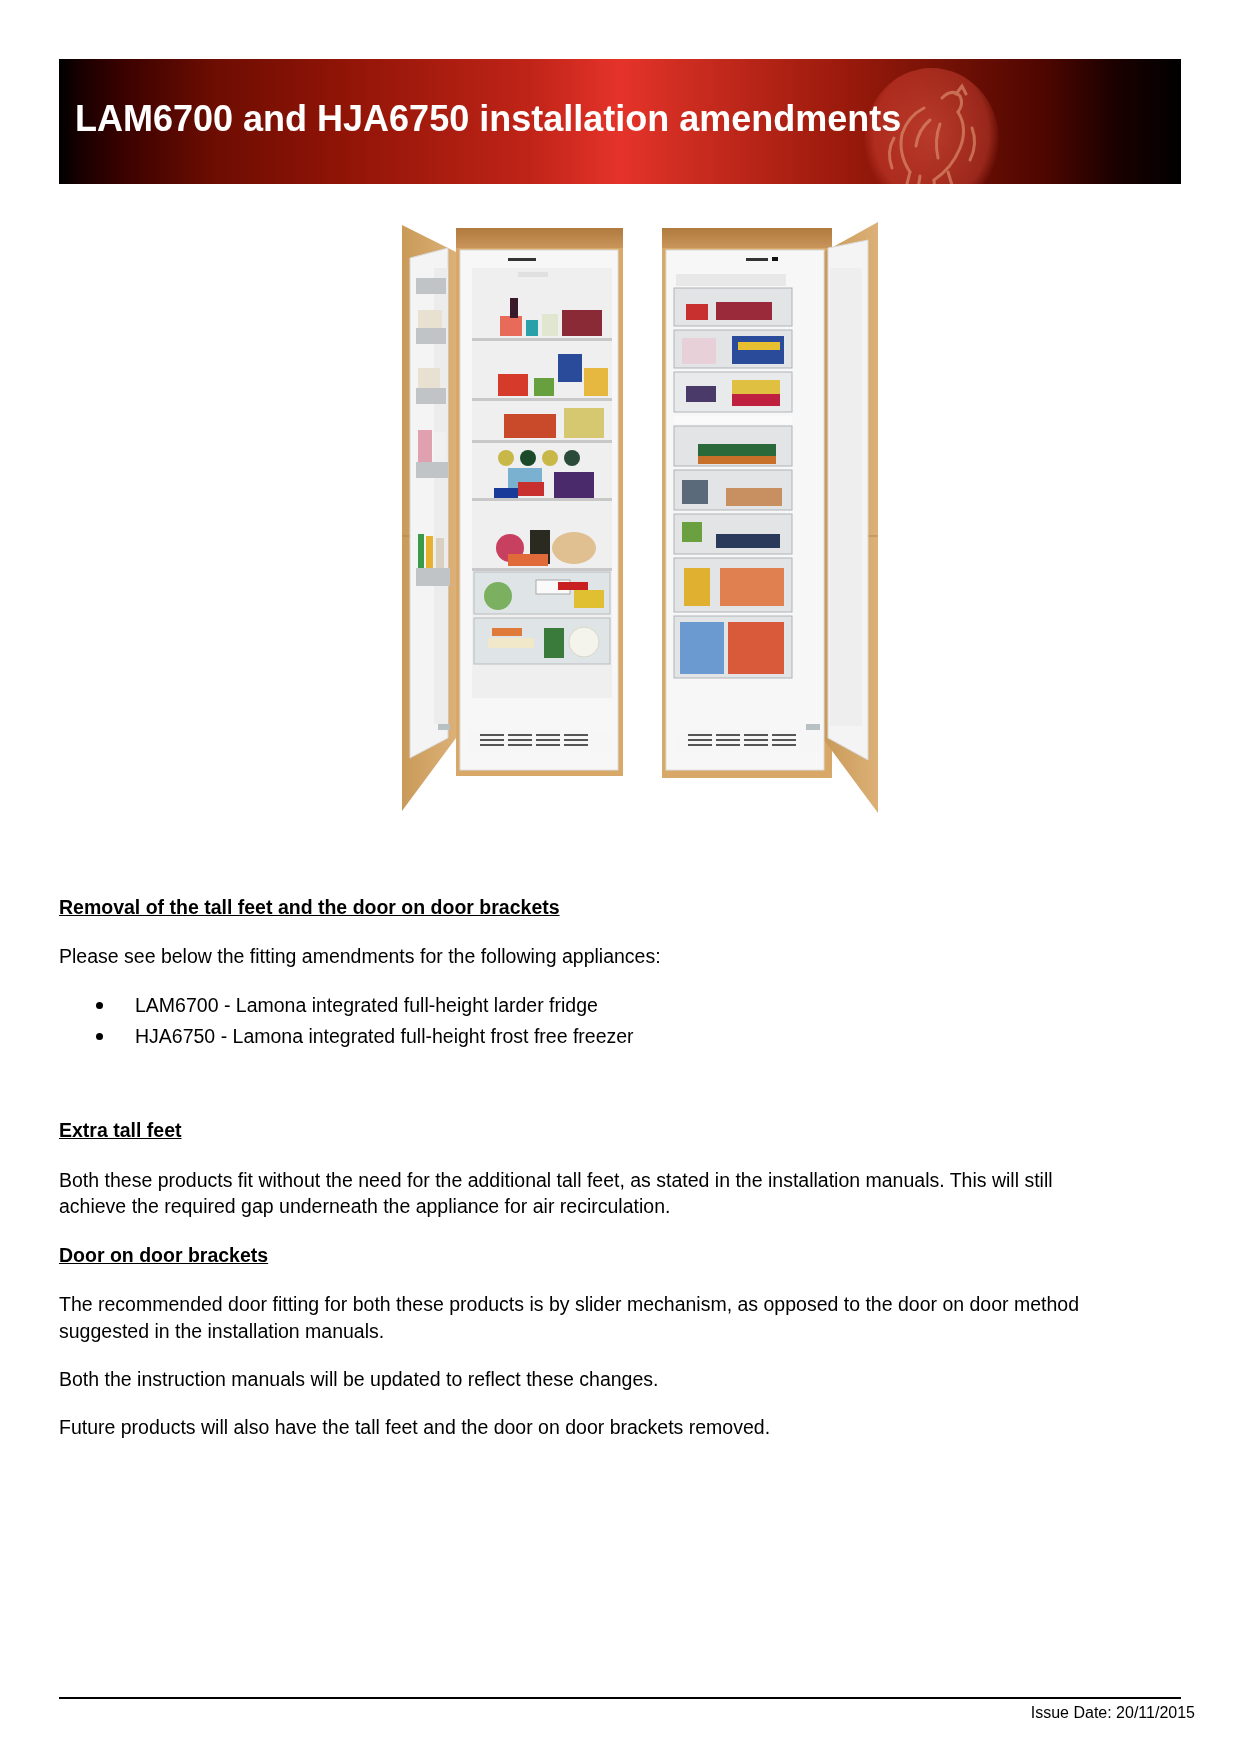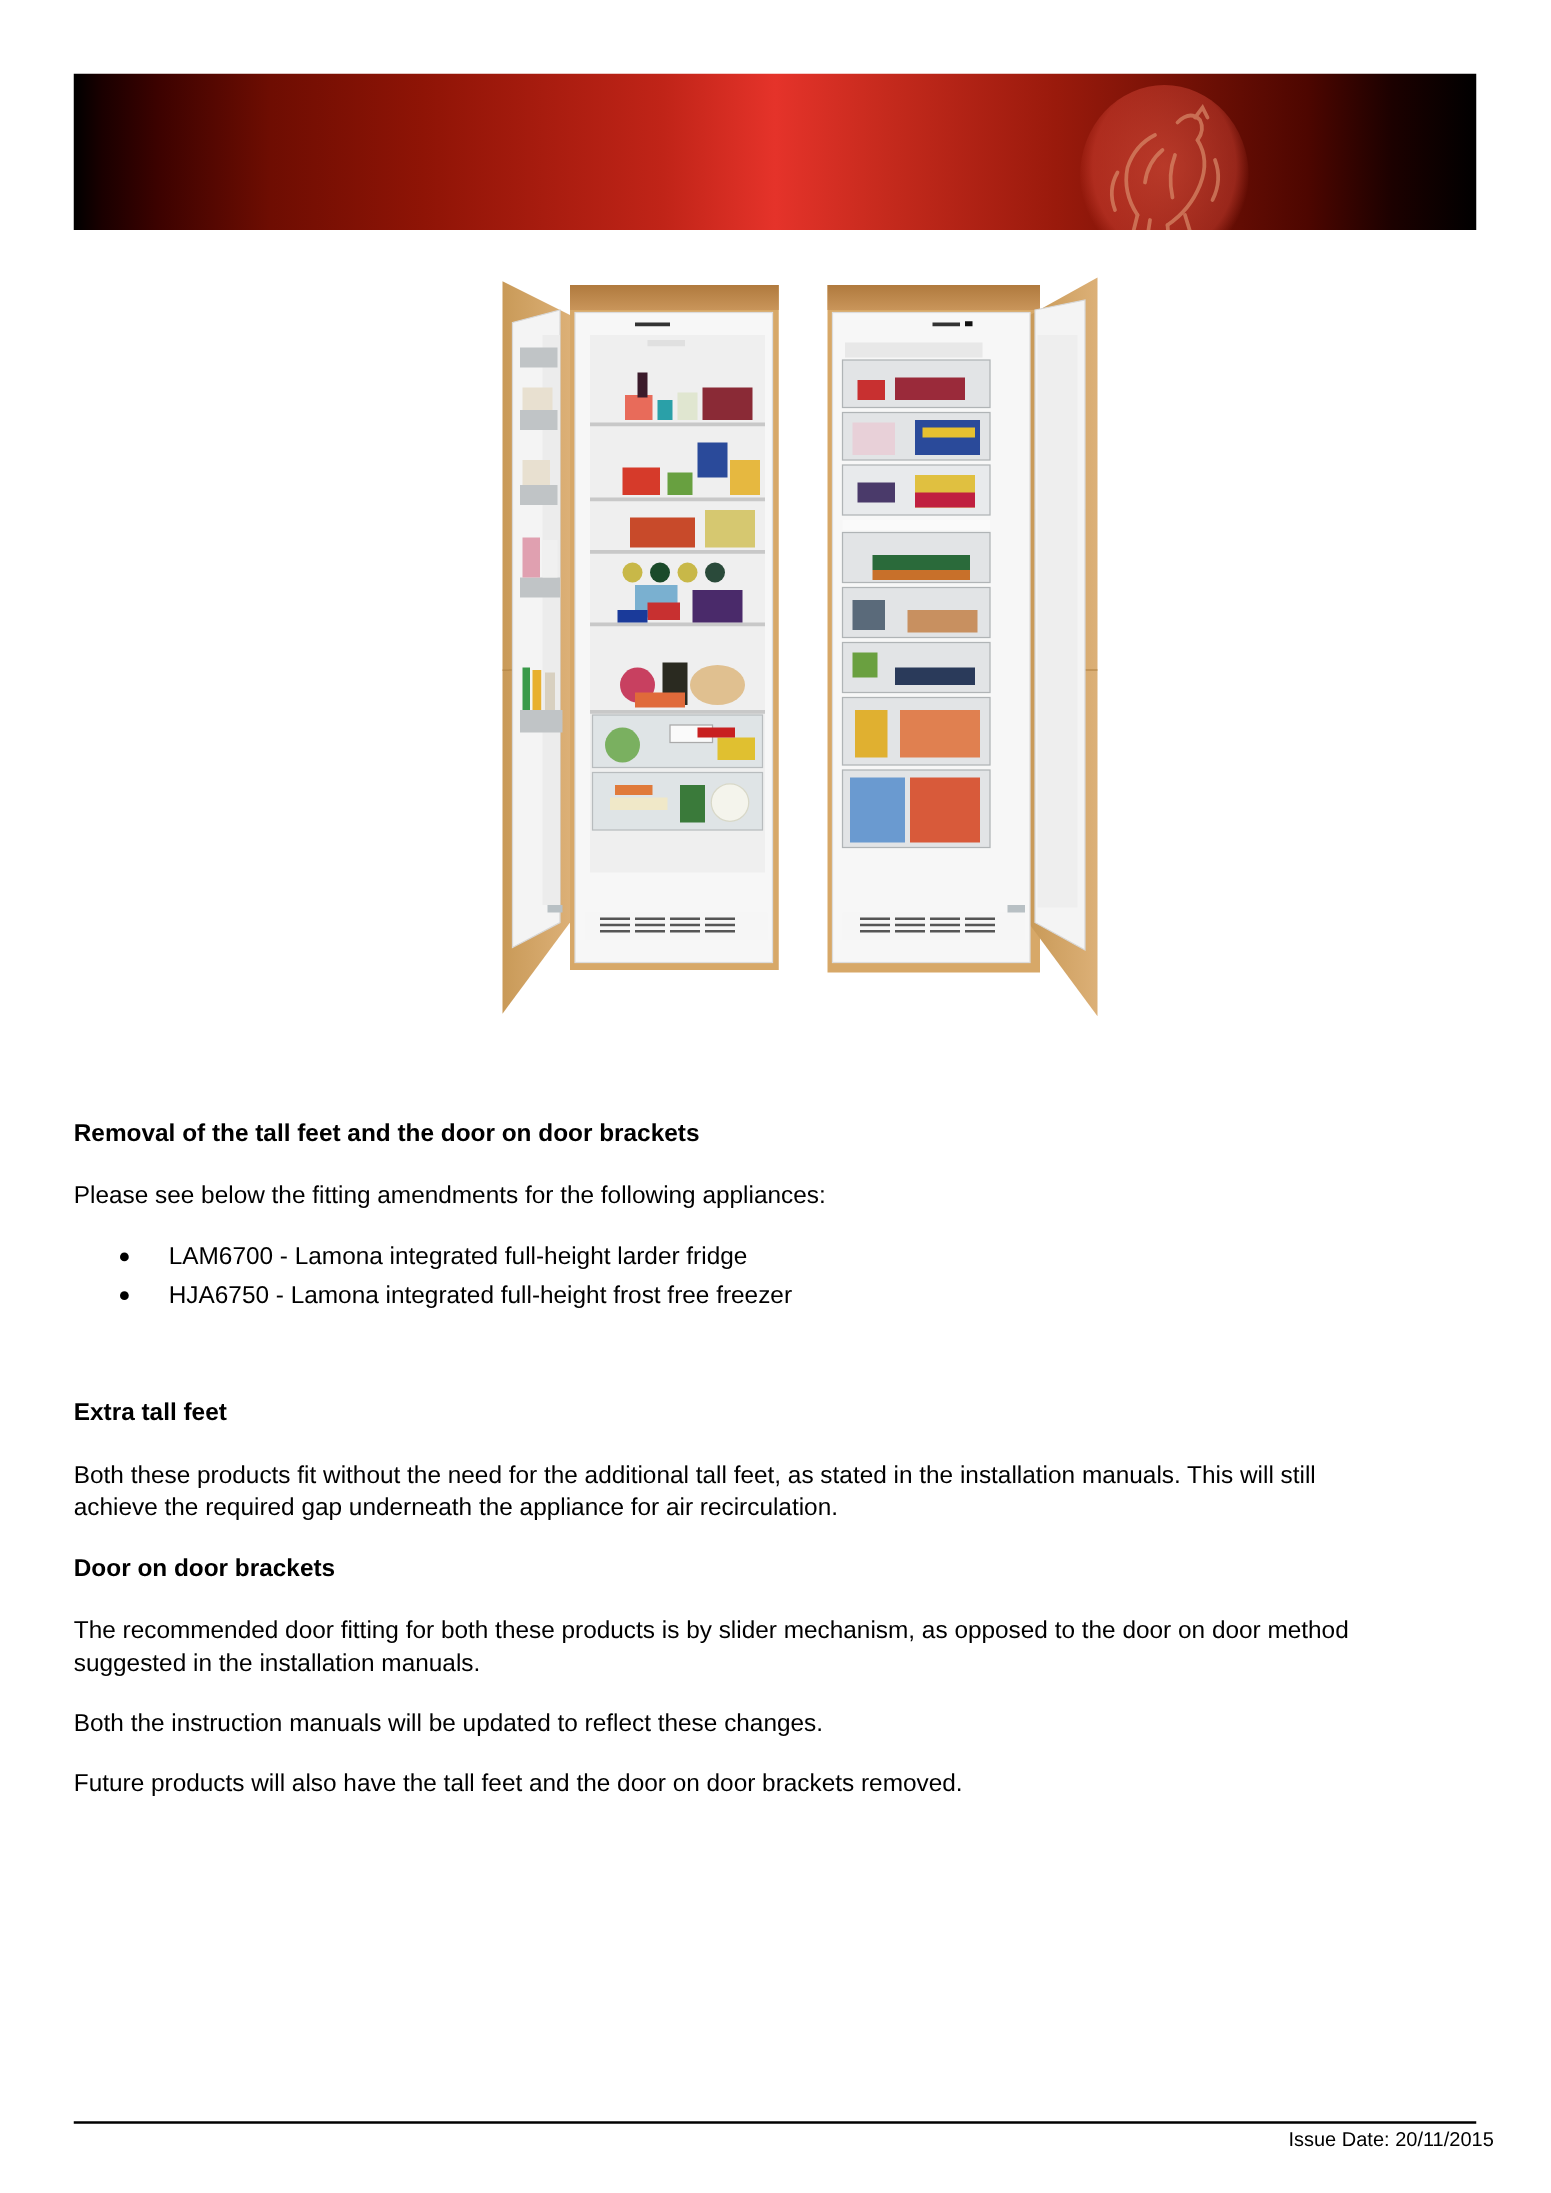--- a/index.html
+++ b/index.html
@@ -19,21 +19,21 @@
     }
     .banner-emblem svg { position: absolute; left: 0; top: 0; }
     .banner-title {
       position: absolute; left: 16px; top: 39px;
       font-size: 36px; font-weight: bold; color: #ffffff; white-space: nowrap;
       letter-spacing: 0px;
     }
     .product-figure { position: absolute; left: 398px; top: 218px; width: 486px; height: 600px; }
 
     .txt { position: absolute; left: 59px; font-size: 19.5px; white-space: nowrap; line-height: 26px; }
-    .h { font-weight: bold; }
+    .h { font-weight: bold; text-decoration: underline; }
     .bullet-row { position: absolute; left: 59px; font-size: 19.5px; white-space: nowrap; line-height: 26px; }
     .bullet-dot { position: absolute; left: 37px; top: 10px; width: 7px; height: 7px; border-radius: 50%; background: #000; }
     .bullet-text { position: absolute; left: 76px; top: 0; text-align: right; }
 
     .footer-rule { position: absolute; left: 59px; top: 1697px; width: 1122px; height: 1.5px; background: #000; }
     .footer-date { position: absolute; right: 46px; top: 1700px; font-size: 16px; line-height: 26px; white-space: nowrap; }
   </style>
 </head>
 <body>
 
@@ -49,20 +49,21 @@
         <path d="M76 56 Q70 72 74 90"></path>
         <path d="M46 104 L40 128"></path>
         <path d="M56 108 L52 134"></path>
         <path d="M70 112 L72 136"></path>
         <path d="M84 104 L92 130"></path>
         <path d="M30 70 Q22 84 28 100"></path>
         <path d="M108 60 Q114 76 106 92"></path>
       </g>
     </svg>
   </div>
+  <div class="banner-title">LAM6700 and HJA6750 installation amendments</div>
 </div>
 
 <div class="product-figure">
   <svg width="486" height="600" viewBox="0 0 486 600">
     <defs>
       <linearGradient id="wood" x1="0" y1="0" x2="1" y2="0">
         <stop offset="0" stop-color="#c99a58"></stop>
         <stop offset="1" stop-color="#dcb077"></stop>
       </linearGradient>
       <linearGradient id="woodDark" x1="0" y1="0" x2="0" y2="1">

